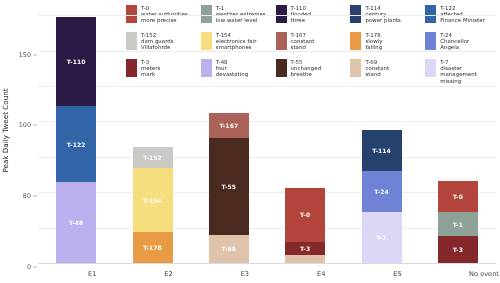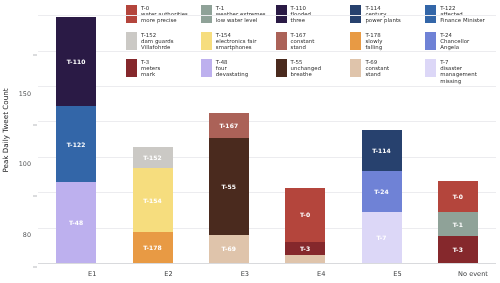--- a/index.html
+++ b/index.html
@@ -35,21 +35,21 @@
     position:absolute;left:38px;top:4px;
     width:458px;height:260px;
   }
   #grid{position:absolute;inset:0;}
   .gl{position:absolute;left:0;width:458px;height:1px;background:#ececef;}
   .gl.major{background:#ececef;}
 
   #yaxis{position:absolute;left:0;top:4px;width:38px;height:260px;}
   .ytick{
     position:absolute;right:7px;transform:translateY(-50%);
-    font-size:6.4px;color:#555759;text-align:right;white-space:nowrap;margin-top:39px;
+    font-size:6.4px;color:#555759;text-align:right;white-space:nowrap;
   }
   .ytickmark{
     position:absolute;right:1px;width:4px;height:1px;background:#b8babd;
     transform:translateY(-50%);
   }
   #ytitle{
     position:absolute;left:-1px;top:0;height:260px;width:12px;
     display:flex;align-items:center;justify-content:center;
   }
   #ytitle span{
@@ -261,16 +261,16 @@
             <span class="seglab" style="color: rgb(255, 255, 255);">T-0</span>
           </div>
         </div>
       </div>
     <div id="xaxis"></div>
   <div class="xtick" style="left: 38.1667px;">E1</div>
       <div class="xtick" style="left: 114.5px;">E2</div>
       <div class="xtick" style="left: 190.833px;">E3</div>
       <div class="xtick" style="left: 267.167px;">E4</div>
       <div class="xtick" style="left: 343.5px;">E5</div>
-      <div class="xtick" style="left: 419px;">No event</div>
+      <div class="xtick" style="left: 430px;">No event</div>
     </div>
 
 </div>
 
 </body></html>

